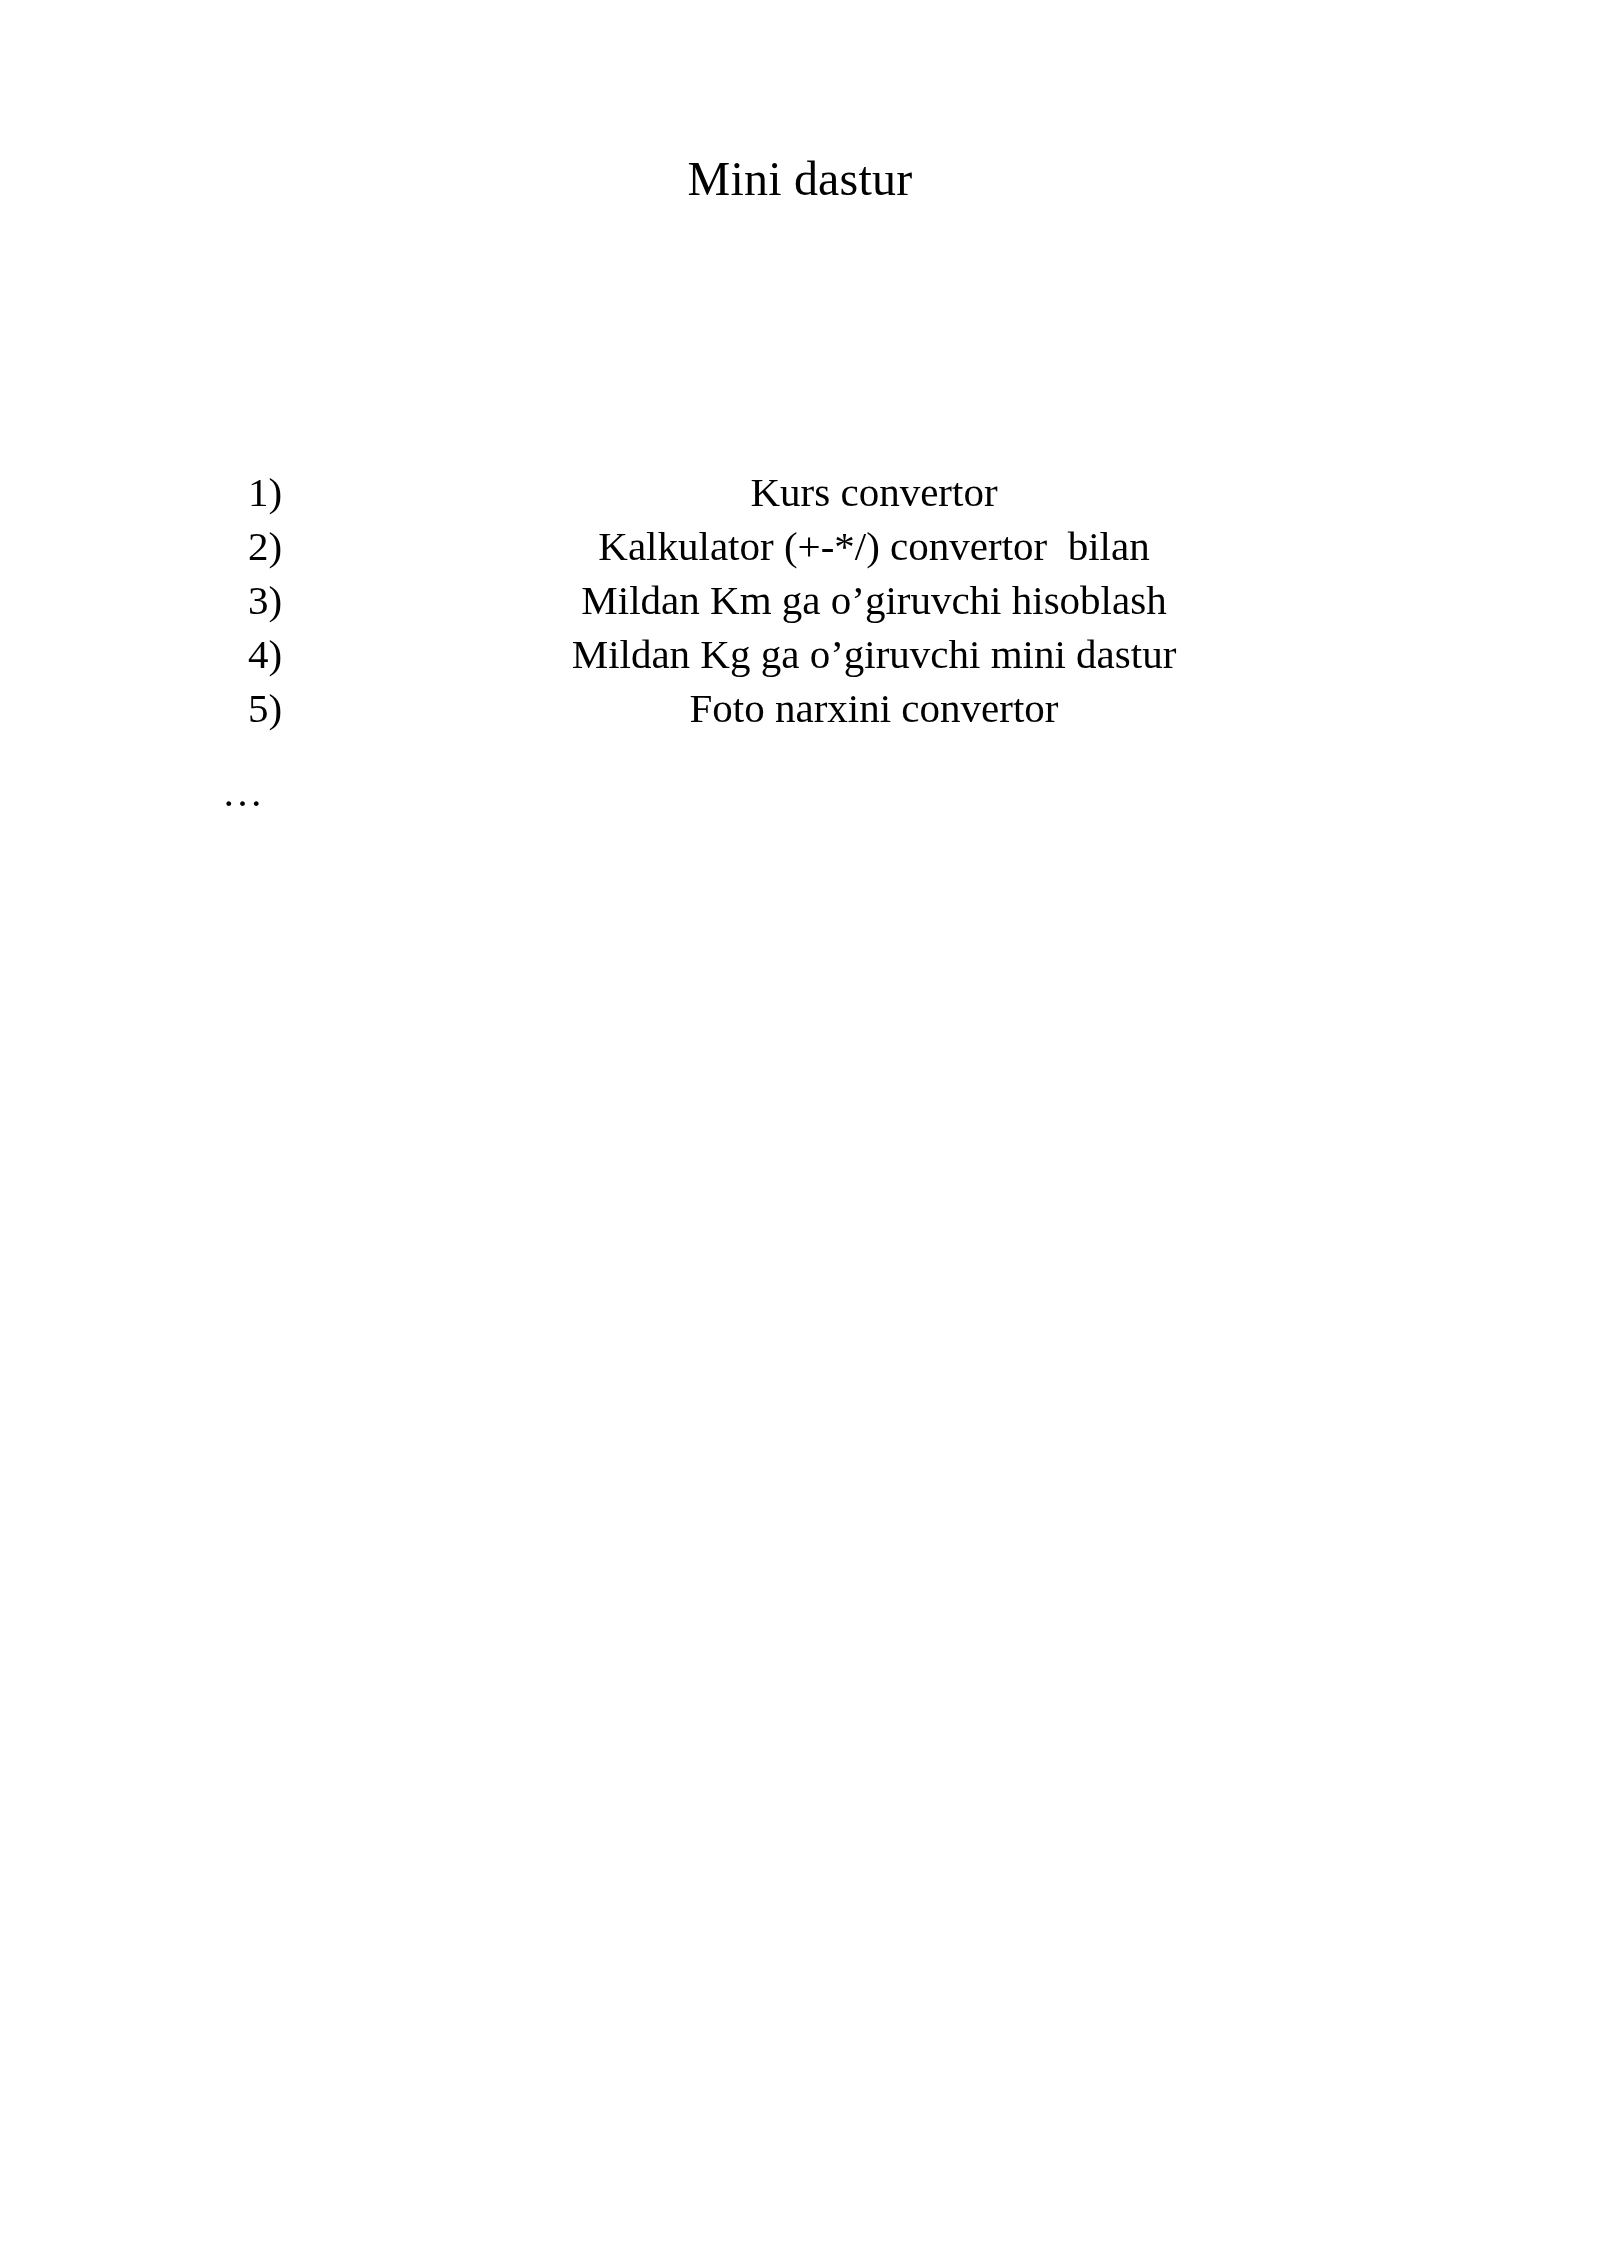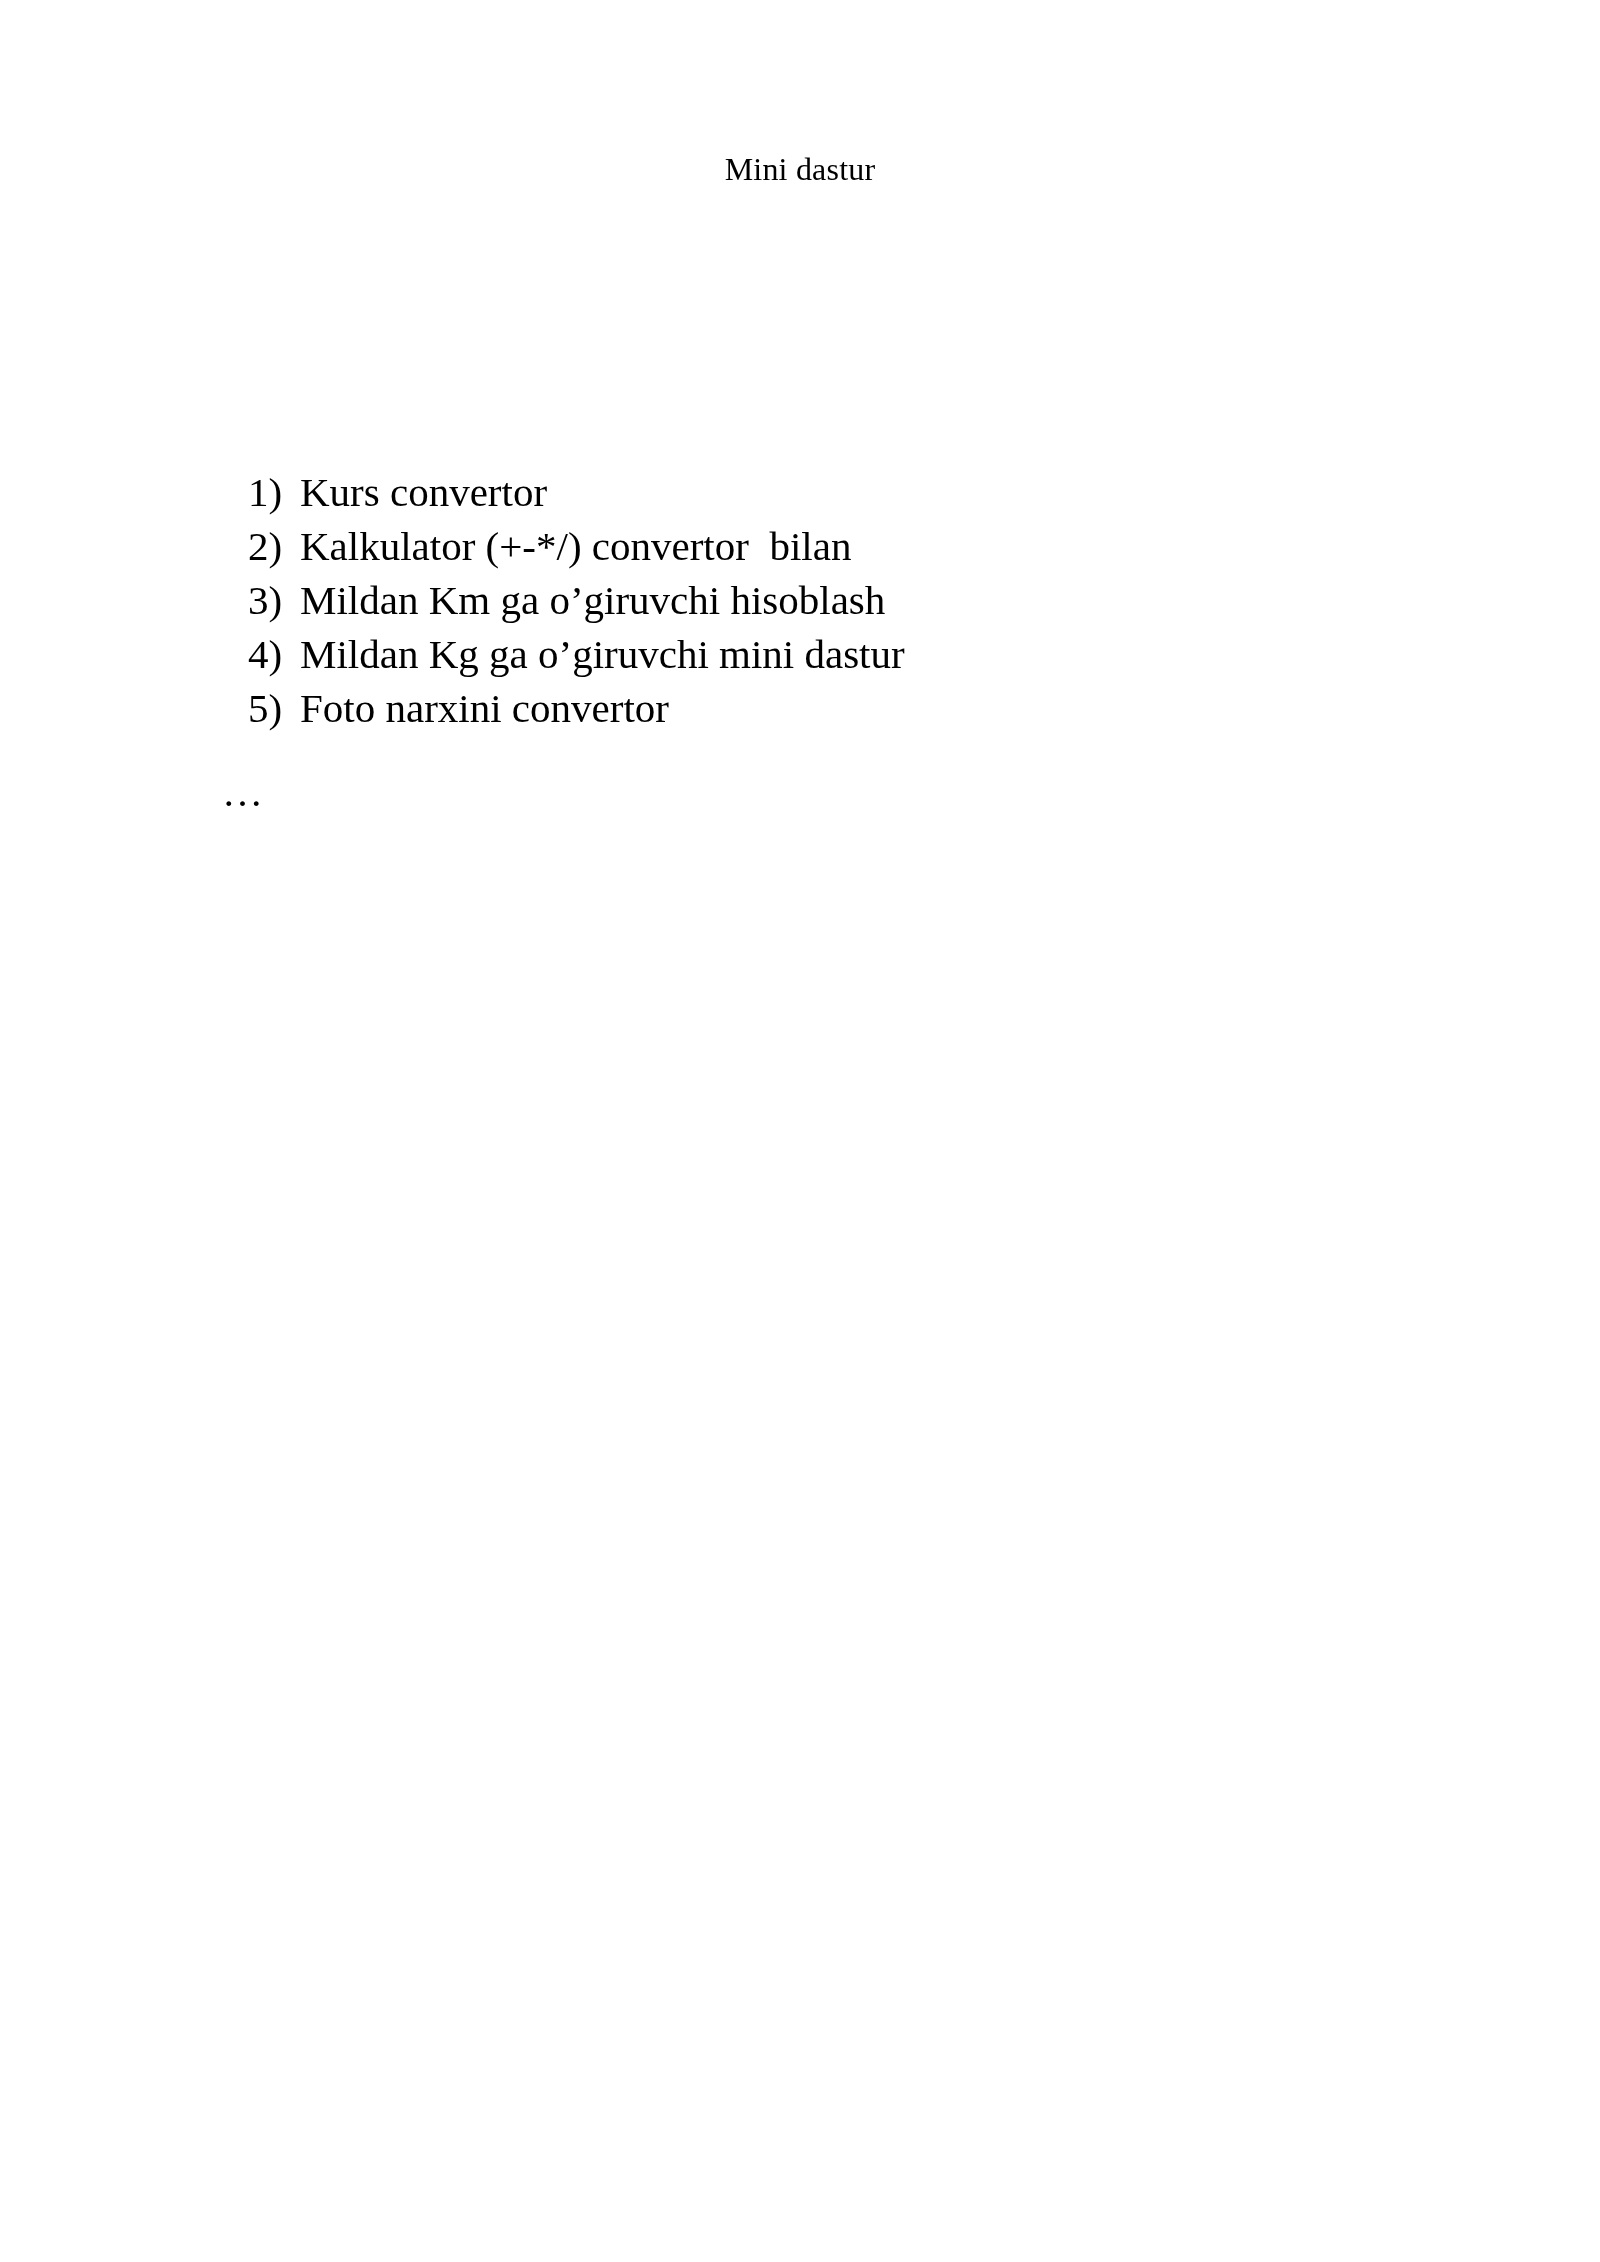--- a/index.html
+++ b/index.html
@@ -20,21 +20,21 @@
     height: 2262px;
     background: #ffffff;
     overflow: hidden;
   }
   .doc-title {
     position: absolute;
     top: 150px;
     left: 0;
     width: 1600px;
     text-align: center;
-    font-size: 32px;
+    font-size: 48px;
     line-height: 1.2;
     letter-spacing: 0.2px;
   }
   .intro {
     position: absolute;
     top: 270px;
     left: 205px;
     width: 1290px;
     font-size: 41px;
     line-height: 1.32;
@@ -55,20 +55,21 @@
     padding: 0;
   }
   .list-marker {
     width: 52px;
     flex: 0 0 52px;
     text-align: left;
   }
   .list-text {
     flex: 1 1 auto;
     white-space: pre;
+    text-align: center;
   }
   .ellipsis {
     position: absolute;
     top: 765px;
     left: 222px;
     font-size: 41px;
     line-height: 1.32;
     letter-spacing: 2px;
   }
 </style>

